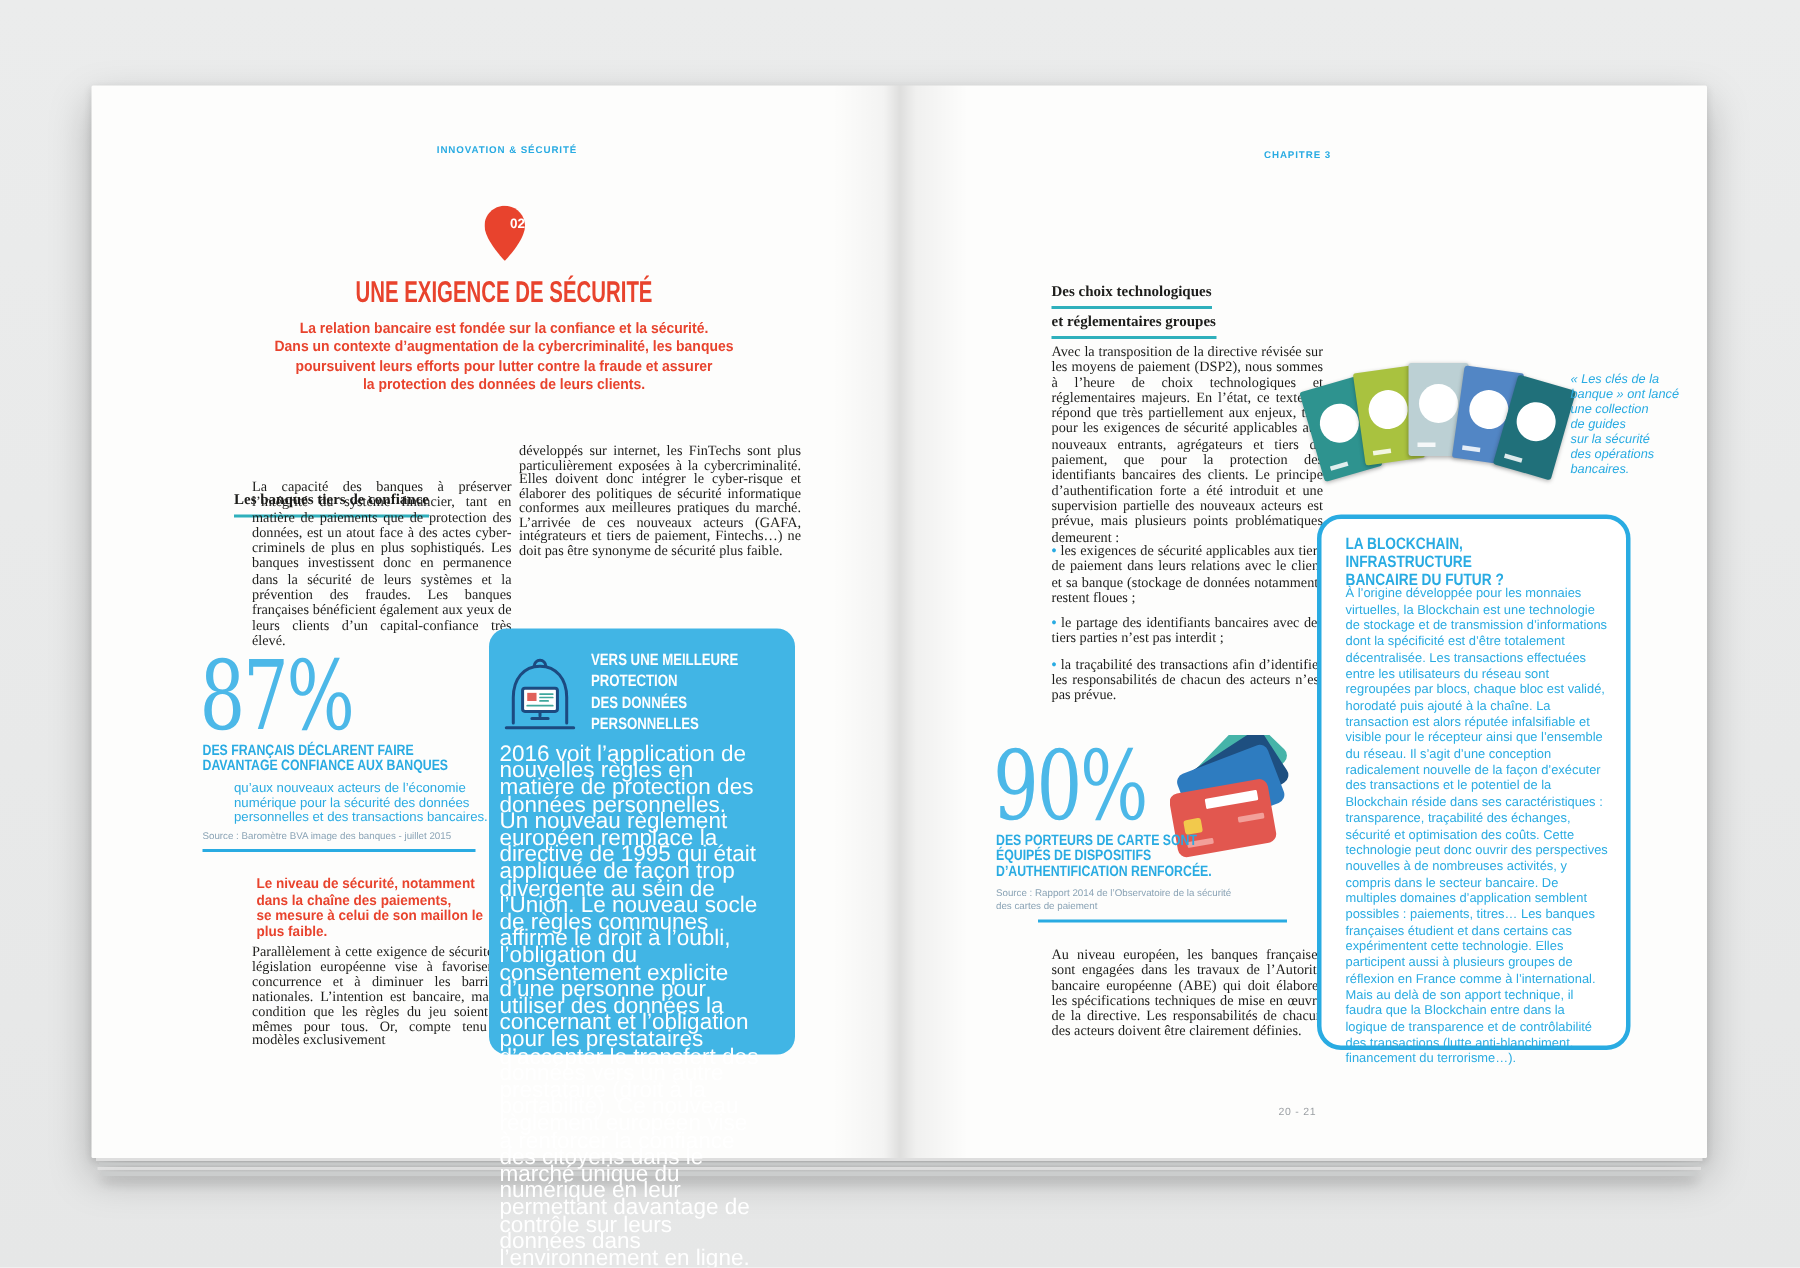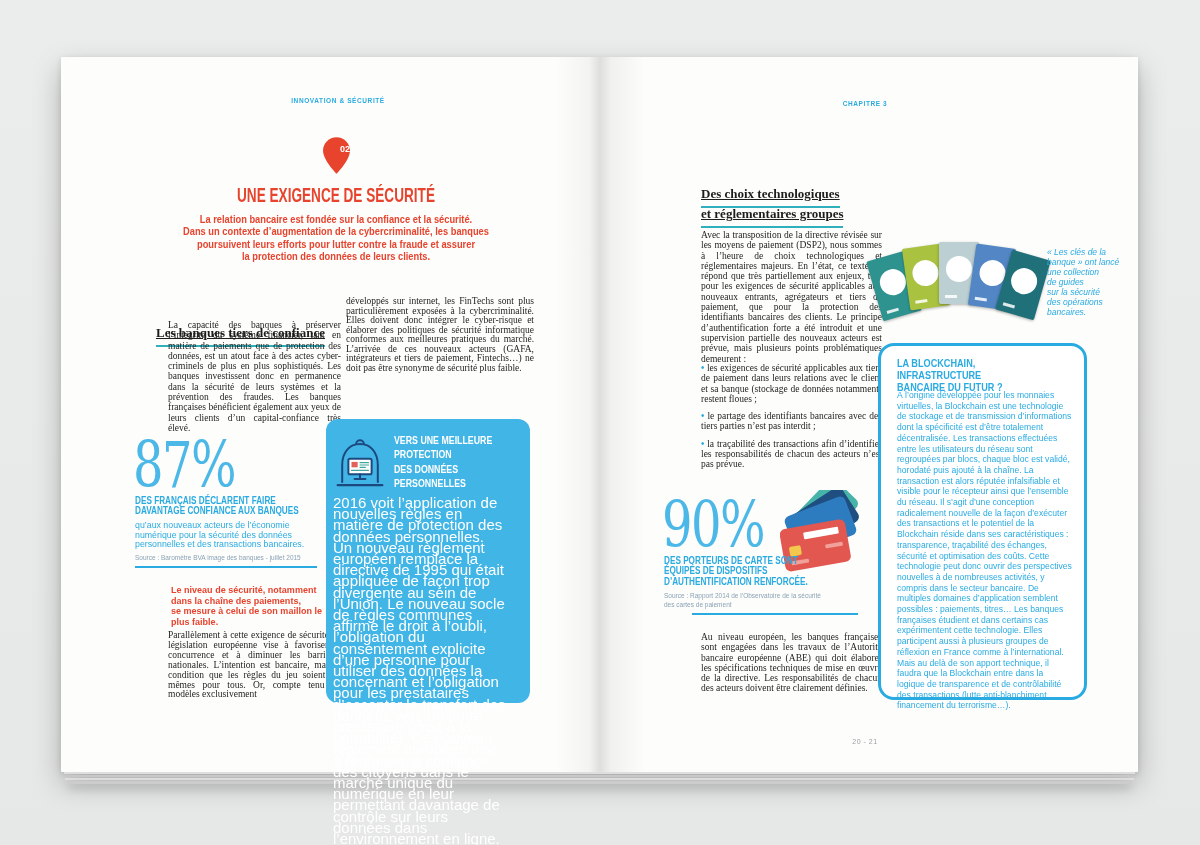--- a/index.html
+++ b/index.html
@@ -11,29 +11,29 @@
           box-shadow:0 12px 28px rgba(0,0,0,.25),0 2px 6px rgba(0,0,0,.12);}
   #gutter{left:555px;top:57px;width:90px;height:715px;
           background:linear-gradient(90deg,rgba(0,0,0,0) 0%,rgba(0,0,0,.04) 38%,rgba(0,0,0,.12) 50%,rgba(0,0,0,.05) 62%,rgba(0,0,0,0) 100%);}
   .stackline{background:#d6d6d6;}
   #st1{left:64px;top:772px;width:1071px;height:2px;background:#dedede;}
   #st2{left:66px;top:775px;width:1067px;height:2px;background:#c7c9c9;}
   #st3{left:65px;top:778px;width:1069px;height:2px;background:#e0e0e0;}
   #st4{left:68px;top:781px;width:1063px;height:3px;background:#cbcdcd;box-shadow:0 4px 8px rgba(0,0,0,.22);}
   
   .kicker{font-size:6.5px;font-weight:bold;letter-spacing:.6px;color:#29abe2;text-align:center;}
-  .serifhead{font-family:"Liberation Serif",serif;font-weight:bold;font-size:13px;color:#1d1d1b;text-decoration:underline;}
+  .serifhead{font-family:"Liberation Serif",serif;font-weight:bold;font-size:10px;color:#1d1d1b;}
   .rule{border-bottom:2px solid #2fb0bc;padding-bottom:4px;display:inline-block;}
   .bodytext{font-family:"Liberation Serif",serif;font-size:9.5px;line-height:10.3px;color:#1d1d1b;text-align:justify;}
   .pre{white-space:pre-line;}
   .statnum{font-family:"DejaVu Serif",serif;font-size:64px;color:#4cb8e8;letter-spacing:-2px;
            transform:scaleX(.75);transform-origin:0 0;white-space:nowrap;}
   .statcaps{font-size:10px;font-weight:bold;color:#29abe2;line-height:10.4px;white-space:pre-line;
             transform:scaleX(.82);transform-origin:0 0;}
-  .statdesc{font-size:8.8px;color:#29abe2;line-height:9.5px;white-space:pre-line;font-weight:500;}
+  .statdesc{font-size:8.8px;color:#29abe2;line-height:9.5px;white-space:pre-line;font-weight:500;margin-left:21px;}
   .source{font-size:6.5px;color:#8aa3b5;line-height:9px;white-space:pre-line;}
   .srcrule{border-top:2px solid #29abe2;height:0;}
   
   #lp-title{font-size:20px;font-weight:bold;color:#e8432d;text-align:center;white-space:nowrap;
             transform:scaleX(.68);transform-origin:50% 0;}
   #lp-intro{font-size:10px;font-weight:bold;color:#e8432d;text-align:center;line-height:12.3px;
             transform:scaleX(.93);transform-origin:50% 0;}
   #callout{font-size:9.5px;font-weight:bold;color:#e8432d;line-height:10.6px;transform:scaleX(.95);transform-origin:0 0;}
   #bluebox{left:326px;top:419px;width:204px;height:284px;background:#41b5e5;border-radius:12px;}
   .boxtitle{font-size:11px;font-weight:bold;color:#fff;line-height:14.3px;white-space:pre-line;

